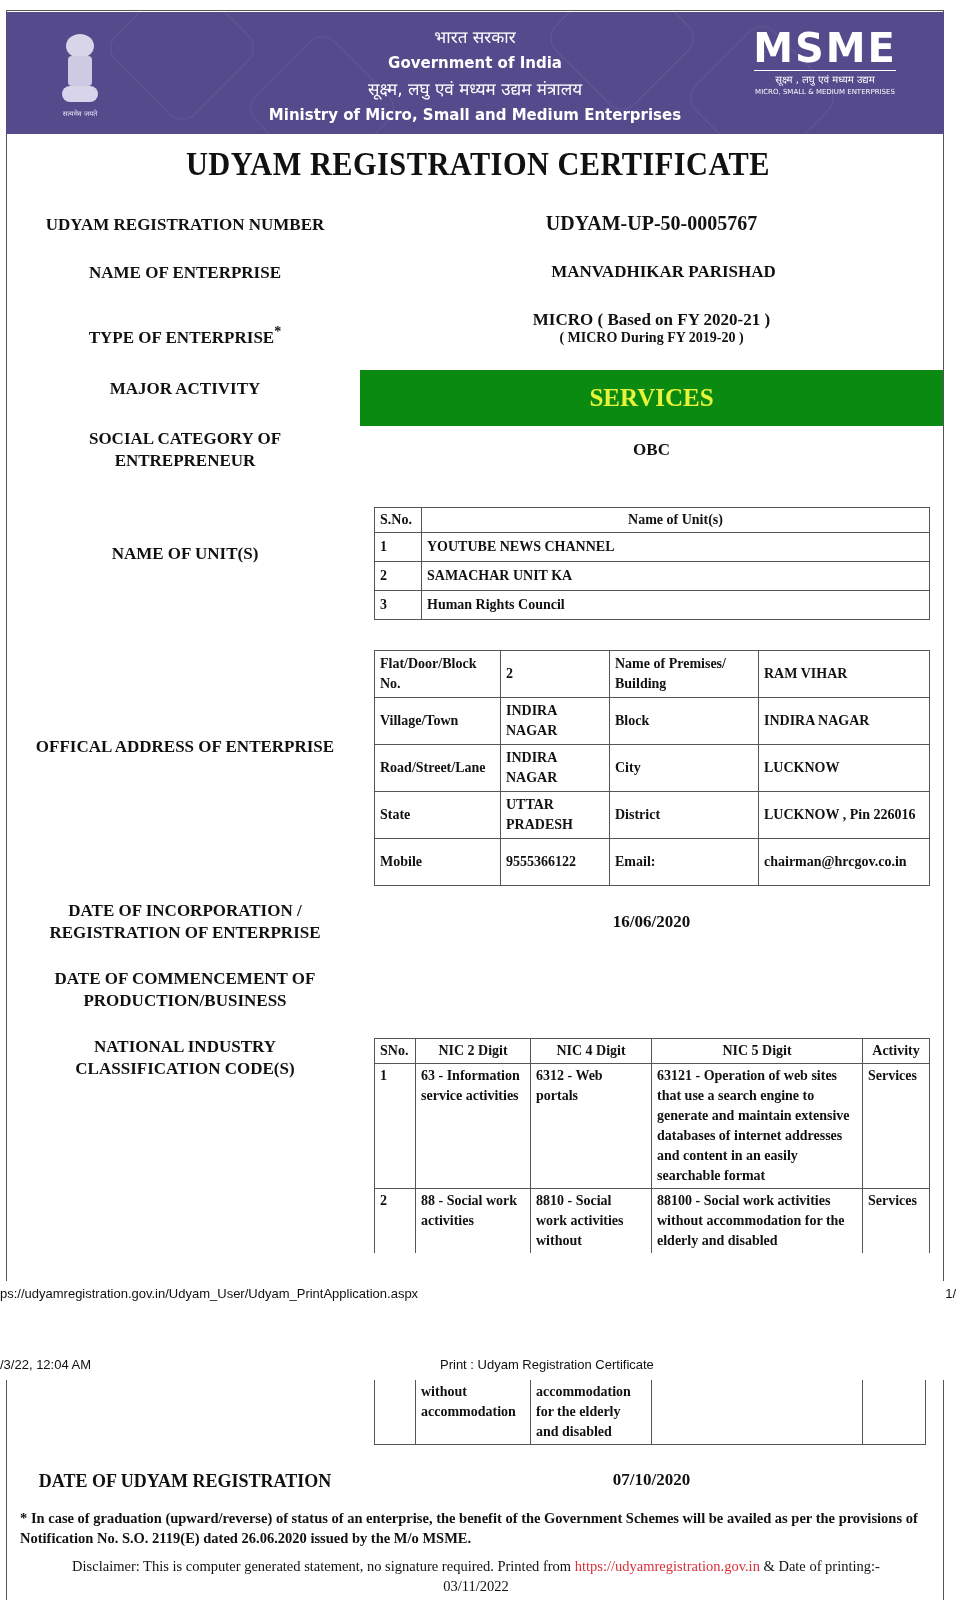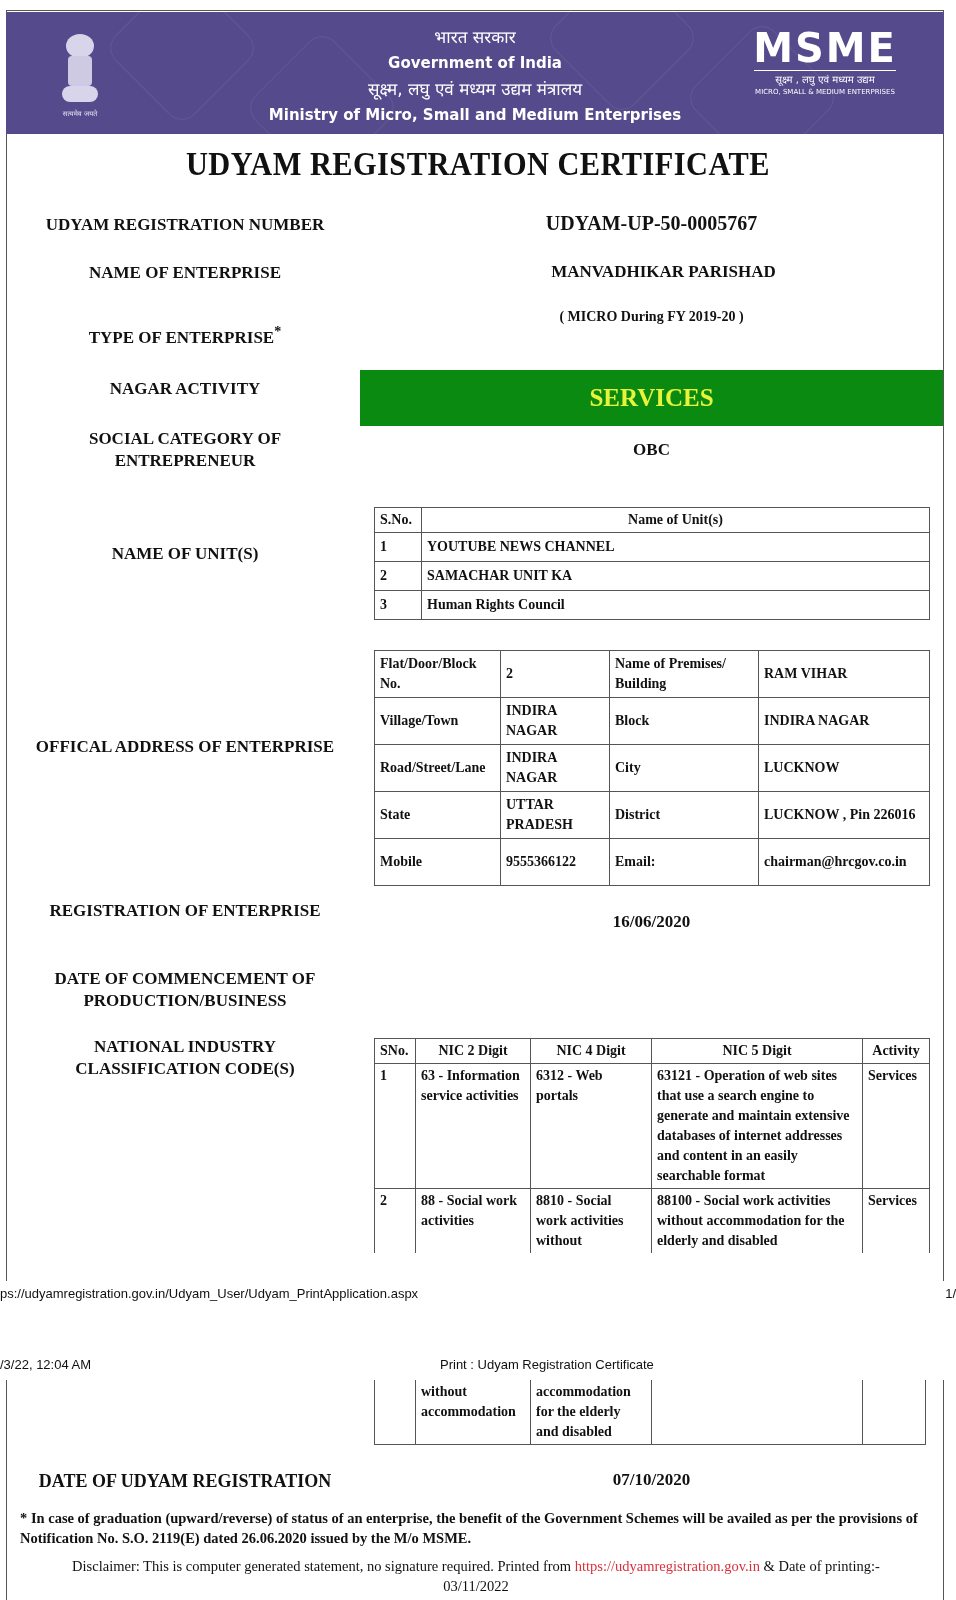--- a/index.html
+++ b/index.html
@@ -74,24 +74,25 @@
 <div class="title">UDYAM REGISTRATION CERTIFICATE</div>
 
 <div class="lbl" style="left:20px;top:214px;width:330px;">UDYAM REGISTRATION NUMBER</div>
 <div class="val" style="left:360px;top:212px;width:583px;font-size:20px;">UDYAM-UP-50-0005767</div>
 
 <div class="lbl" style="left:20px;top:262px;width:330px;">NAME OF ENTERPRISE</div>
 <div class="val" style="left:372px;top:262px;width:583px;font-size:17px;">MANVADHIKAR PARISHAD</div>
 
 <div class="lbl" style="left:20px;top:320px;width:330px;"><span>TYPE OF ENTERPRISE</span><sup>*</sup></div>
 <div class="val" style="left:360px;top:309px;width:583px;font-size:17px;line-height:21px;">
+  <div>MICRO ( Based on FY 2020-21 )</div>
   <div style="font-size:14px;line-height:16px;">( MICRO During FY 2019-20 )</div>
 </div>
 
-<div class="lbl" style="left:20px;top:378px;width:330px;">NAGAR ACTIVITY</div>
+<div class="lbl" style="left:20px;top:378px;width:330px;">MAJOR ACTIVITY</div>
 <div class="services">SERVICES</div>
 
 <div class="lbl" style="left:20px;top:428px;width:330px;">
   <div>SOCIAL CATEGORY OF</div>
   <div>ENTREPRENEUR</div>
 </div>
 <div class="val" style="left:360px;top:440px;width:583px;font-size:17px;">OBC</div>
 
 <div class="lbl" style="left:20px;top:543px;width:330px;">NAME OF UNIT(S)</div>
 <table class="units" style="left:374px;top:507px;width:556px;">
@@ -145,20 +146,21 @@
   <tr>
     <td style="height:22px;">Mobile</td>
         <td>9555366122</td>
     <td>Email:</td>
         <td>chairman@hrcgov.co.in</td>
   </tr>
 </tbody>
   </table>
 
 <div class="lbl" style="left:20px;top:900px;width:330px;">
+  <div>DATE OF INCORPORATION /</div>
   <div>REGISTRATION OF ENTERPRISE</div>
 </div>
 <div class="val" style="left:360px;top:912px;width:583px;font-size:17px;">16/06/2020</div>
 
 <div class="lbl" style="left:20px;top:968px;width:330px;">
   <div>DATE OF COMMENCEMENT OF</div>
   <div>PRODUCTION/BUSINESS</div>
 </div>
 
 <div class="lbl" style="left:20px;top:1036px;width:330px;">

